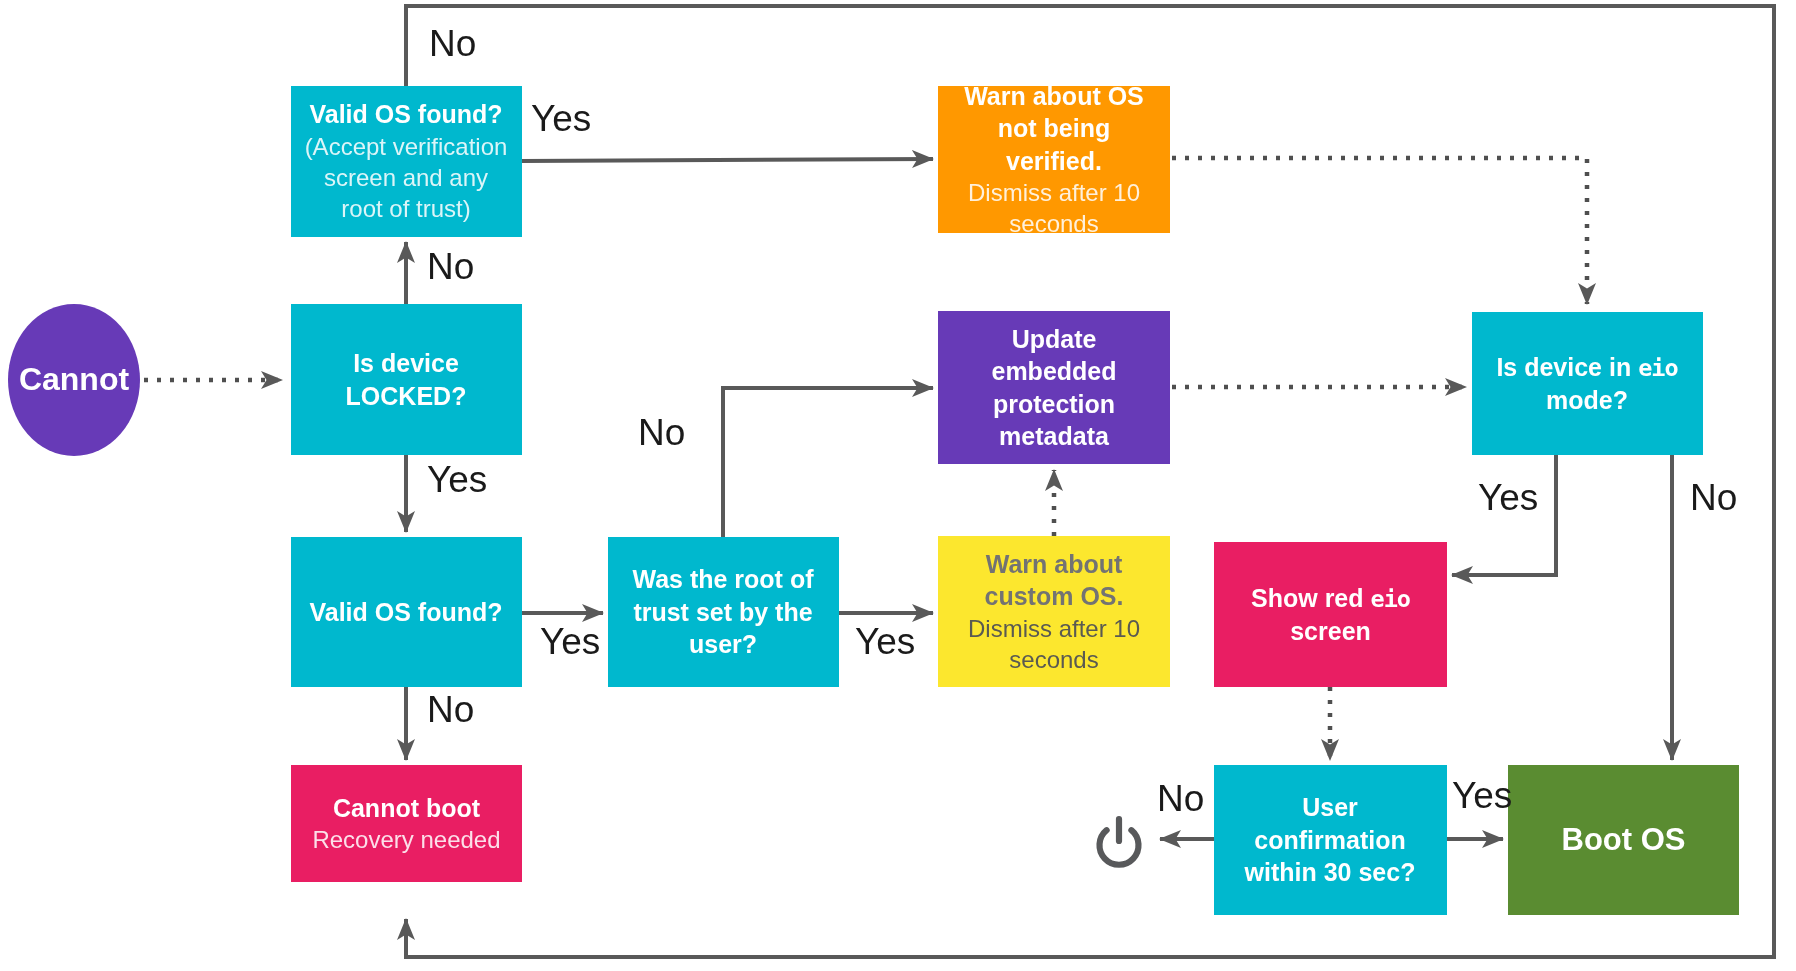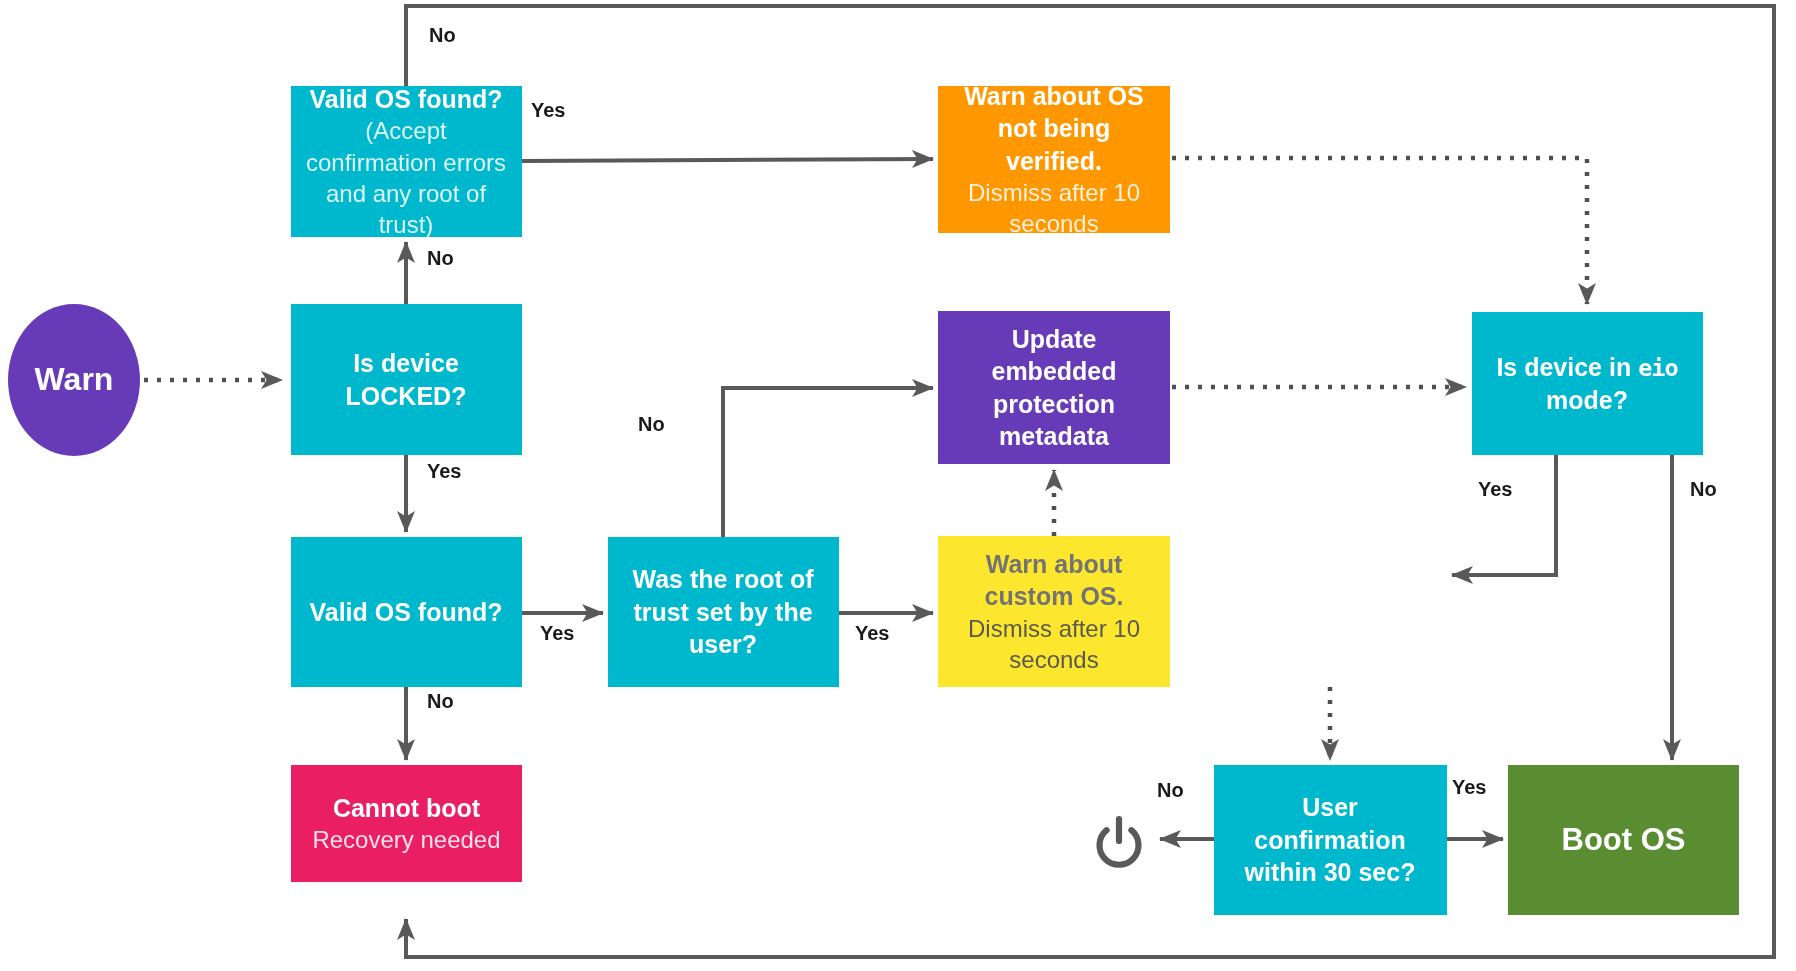--- a/index.html
+++ b/index.html
@@ -34,21 +34,21 @@
   #n-b {left:608px;top:537px;width:231px;height:150px;}
   #n-c1{left:938px;top:86px;width:232px;height:147px;}
   #n-c2{left:938px;top:311px;width:232px;height:153px;}
   #n-c3{left:938px;top:536px;width:232px;height:151px;}
   #n-d1{left:1214px;top:542px;width:233px;height:145px;}
   #n-d2{left:1214px;top:765px;width:233px;height:150px;}
   #n-e1{left:1472px;top:312px;width:231px;height:143px;}
   #n-e2{left:1508px;top:765px;width:231px;height:150px;}
   #n-e2 .title{font-size:31px;}
   .elabel{
-    position:absolute;font-size:20px;font-weight:700;color:#1a1a1a;line-height:1.1;
+    position:absolute;font-size:37px;font-weight:400;color:#1a1a1a;line-height:1.1;
     white-space:nowrap;
   }
   #l-no-top{left:429px;top:24px;}
   #l-yes-a1{left:531px;top:99px;}
   #l-no-a2{left:427px;top:247px;}
   #l-yes-a2{left:427px;top:460px;}
   #l-no-b{left:638px;top:413px;}
   #l-yes-a3{left:540px;top:622px;}
   #l-yes-b{left:855px;top:622px;}
   #l-no-a3{left:427px;top:690px;}
@@ -99,26 +99,26 @@
     <path d="M1672 455 L1672 760" fill="none" stroke="#595959" stroke-width="4" marker-end="url(#arrow)"></path>
 
     <path d="M1330 687 L1330 760" fill="none" stroke="#4f4f4f" stroke-width="4.5" stroke-dasharray="4 9" marker-end="url(#arrow)"></path>
 
     <path d="M1447 839 L1503 839" fill="none" stroke="#595959" stroke-width="4" marker-end="url(#arrow)"></path>
 
     <path d="M1214 839 L1160 839" fill="none" stroke="#595959" stroke-width="4" marker-end="url(#arrow)"></path>
   </svg>
 
   <div class="node purple" id="n-start">
-    <span class="title">Warn</span>
+    <span class="title">Cannot</span>
   </div>
 
   <div class="node cyan" id="n-a1">
     <span class="title">Valid OS found?</span>
-    <span class="sub">(Accept confirmation errors and any root of trust)</span>
+    <span class="sub">(Accept verification screen and any root of trust)</span>
   </div>
 
   <div class="node cyan" id="n-a2">
     <span class="title">Is device LOCKED?</span>
   </div>
 
   <div class="node cyan" id="n-a3">
     <span class="title">Valid OS found?</span>
   </div>
 
@@ -138,20 +138,23 @@
 
   <div class="node purple" id="n-c2">
     <span class="title">Update embedded protection metadata</span>
   </div>
 
   <div class="node yellow" id="n-c3">
     <span class="title">Warn about custom OS.</span>
     <span class="sub">Dismiss after 10 seconds</span>
   </div>
 
+  <div class="node pink" id="n-d1">
+    <span class="title">Show red <span class="mono">eio</span> screen</span>
+  </div>
 
   <div class="node cyan" id="n-d2">
     <span class="title">User confirmation within 30 sec?</span>
   </div>
 
   <div class="node cyan" id="n-e1">
     <span class="title">Is device in <span class="mono">eio</span> mode?</span>
   </div>
 
   <div class="node green" id="n-e2">

